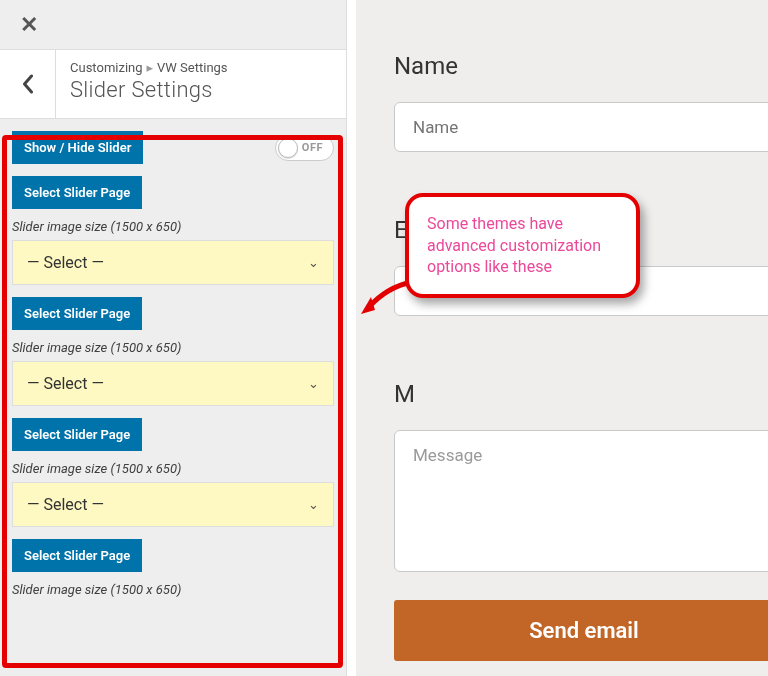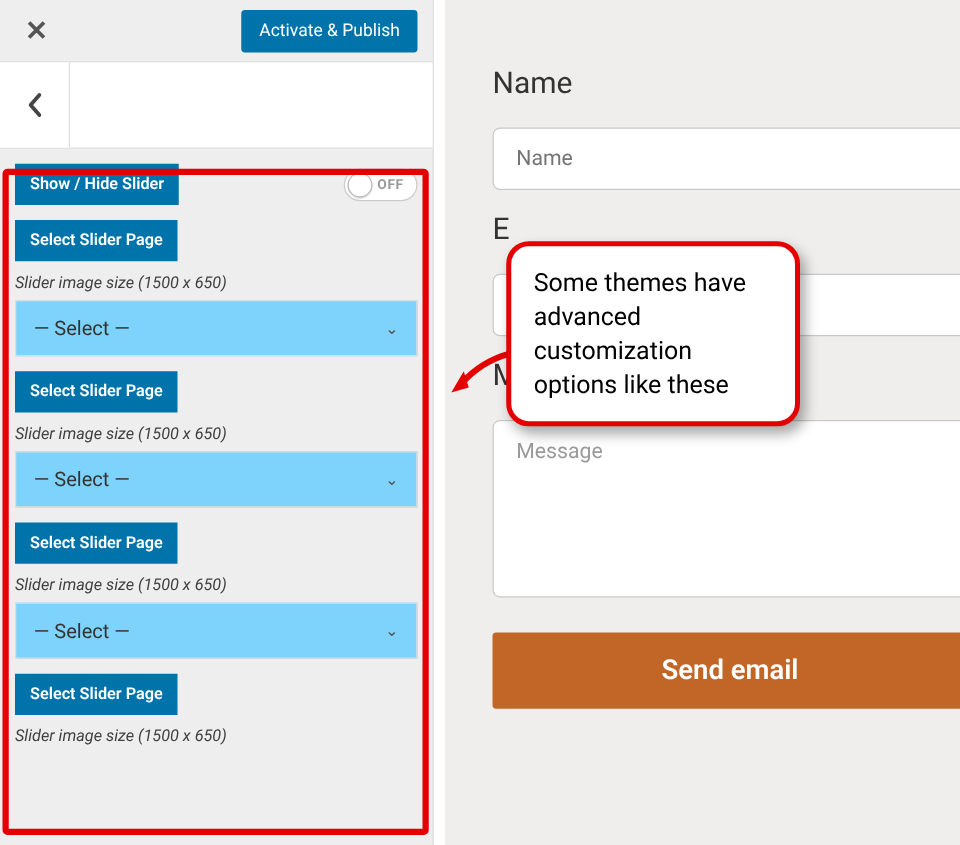--- a/index.html
+++ b/index.html
@@ -19,52 +19,57 @@
 
     .controls { padding: 12px 12px 0 12px; }
     .control-row { margin-bottom: 12px; }
     .blue-pill { background: #0073aa; color: #fff; border: none; padding: 9px 12px; font-size: 13px; font-weight: 600; cursor: pointer; display: inline-block; }
     .row-toggle { display: flex; align-items: center; justify-content: space-between; }
     .toggle { background: #fff; border: 1px solid #ccc; border-radius: 14px; padding: 2px 6px 2px 2px; display: flex; align-items: center; gap: 4px; height: 26px; }
     .toggle-knob { width: 20px; height: 20px; border-radius: 50%; background: #fff; border: 1px solid #bbb; box-shadow: 0 1px 1px rgba(0,0,0,0.15); }
     .toggle-label { font-size: 11px; color: #999; font-weight: bold; letter-spacing: 0.5px; padding-right: 4px; text-align: right; }
 
     .hint { font-size: 13px; font-style: italic; color: #404040; margin: 10px 0 6px 0; }
-    .select-box { background: #7dd3fc; border: 1px solid #ddd; padding: 12px 14px; display: flex; align-items: center; justify-content: space-between; cursor: pointer; }
+    .select-box { background: #fef9c3; border: 1px solid #ddd; padding: 12px 14px; display: flex; align-items: center; justify-content: space-between; cursor: pointer; }
     .select-text { font-size: 16px; color: #333; }
     .chevron { font-size: 13px; color: #555; }
 
     .highlight-box { position: absolute; left: 2px; top: 135px; width: 341px; height: 533px; border: 5px solid #e40000; border-radius: 4px; pointer-events: none; z-index: 5; }
 
     .preview { position: absolute; left: 356px; top: 0; right: 0; height: 676px; background: #f0eeed; padding: 52px 0 0 38px; z-index: 0; }
-    .field-block { margin-bottom: 17px; }
+    .field-block { margin-bottom: 64px; }
     .field-label { font-size: 24px; color: #333; font-weight: 400; margin-bottom: 22px; }
     .text-input { width: 380px; background: #fff; border: 1px solid #c9c9c9; border-radius: 6px; padding: 14px 18px; font-size: 17px; color: #9a9a9a; }
     .msg-input { height: 142px; }
     .send-btn { width: 380px; background: #c16627; color: #fff; border: none; padding: 18px 0; font-size: 22px; font-weight: 600; border-radius: 3px; cursor: pointer; }
 
     .callout { position: absolute; left: 405px; top: 193px; width: 235px; background: #fff; border: 4px solid #e40000; border-radius: 18px; padding: 16px 18px; z-index: 10; box-shadow: 4px 6px 10px rgba(0,0,0,0.35); }
-    .callout-text { color: #000000; font-size: 20px; line-height: 1.35; font-weight: 400; }
+    .callout-text { color: #ec4899; font-size: 16px; line-height: 1.35; font-weight: 400; }
     .arrow { position: absolute; left: 357px; top: 272px; z-index: 9; }
   </style>
 </head>
 <body>
 
 <div class="sidebar">
   <div class="top-bar">
     <button class="close-btn">✕</button>
-    <button class="activate-btn">Activate &amp; Publish</button>
   </div>
 
   <div class="header-row">
     <button class="back-btn">
       <svg width="13" height="20" viewBox="0 0 12 20">
           <path d="M10 2 L3 10 L10 18" stroke="#444" stroke-width="3" fill="none" stroke-linecap="round" stroke-linejoin="round"></path>
         </svg>
     </button>
+    <div class="breadcrumb-area">
+      <div class="breadcrumb">
+        <span>Customizing</span><span class="sep">▸</span><span>VW Settings</span>
+      </div>
+      <div class="section-title">Slider Settings</div>
+    </div>
   </div>
 
   <div class="controls">
     <div class="control-row row-toggle">
       <button class="blue-pill">Show / Hide Slider</button>
       <div class="toggle">
         <div class="toggle-knob"></div>
         <span class="toggle-label">OFF</span>
       </div>
     </div>

